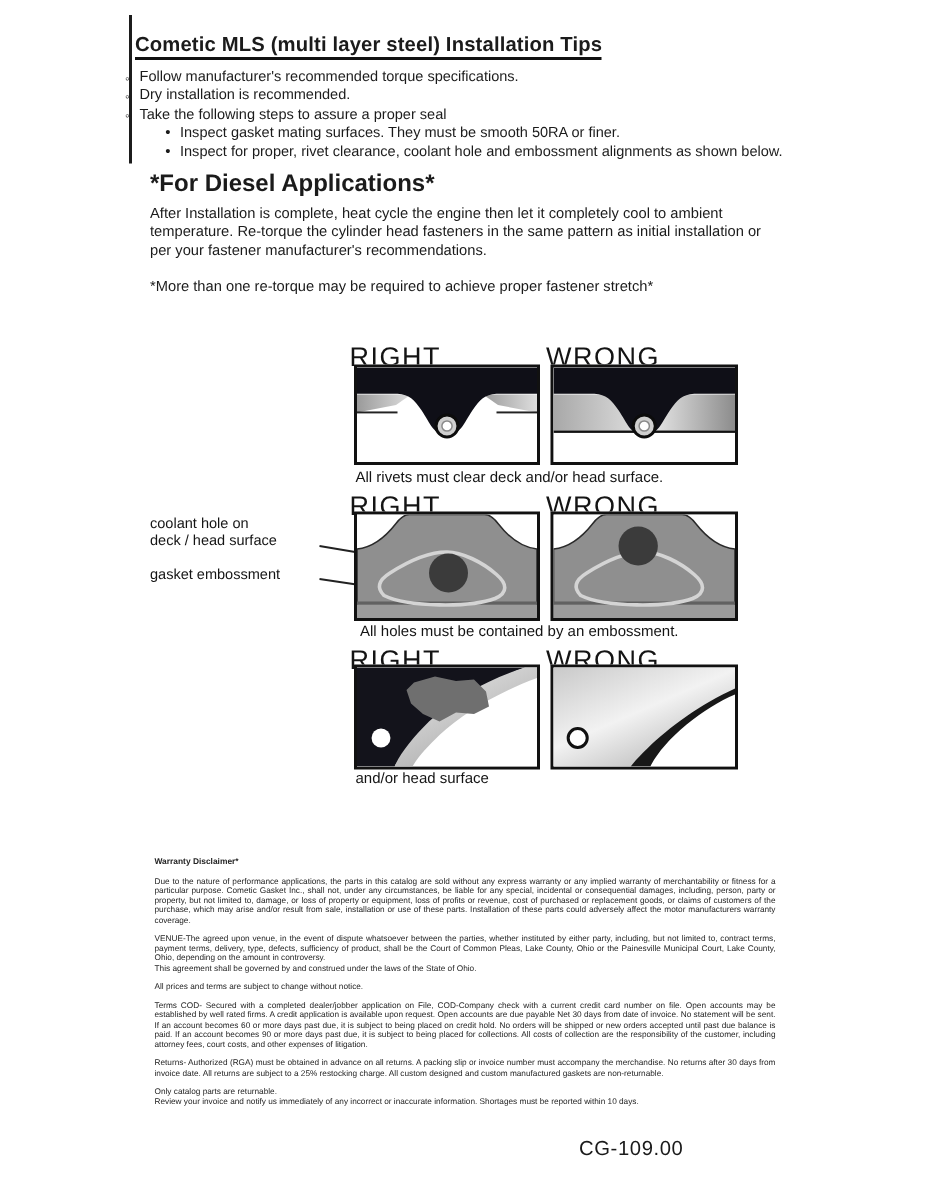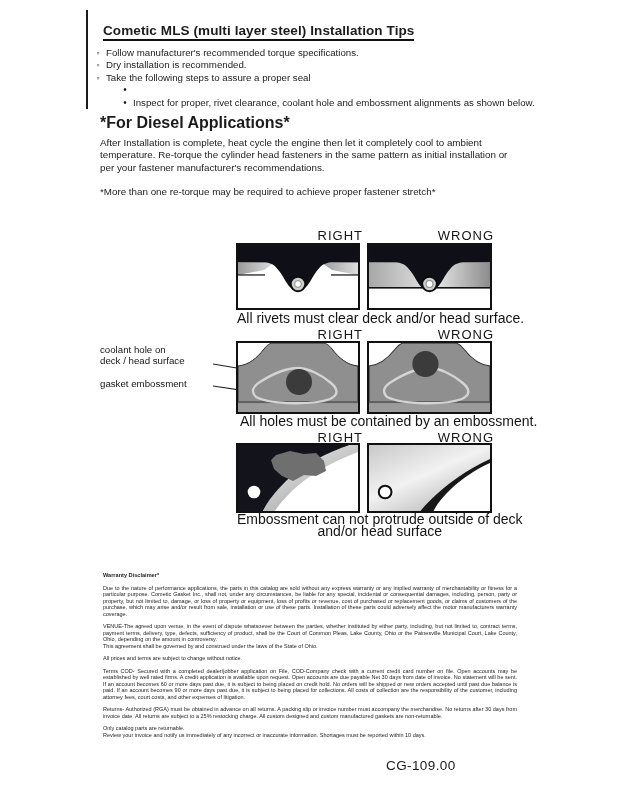--- a/index.html
+++ b/index.html
@@ -5,40 +5,40 @@
   html,body{margin:0;padding:0;}
   body{
     width:618px;height:800px;position:relative;background:#ffffff;
     font-family:"Liberation Sans","DejaVu Sans",sans-serif;color:#1b1b1b;
     overflow:hidden;-webkit-font-smoothing:antialiased;
   }
   .abs{position:absolute;}
   
   .vrule{left:86px;top:10px;width:2px;height:99px;background:#1c1c1c;}
   
-  .sec-tips{left:94px;top:21px;width:470px;}
+  .sec-tips{left:81px;top:21px;width:470px;}
   .doc-title{
     margin-left:9px;display:inline-block;font-size:13.5px;font-weight:bold;
     letter-spacing:.1px;border-bottom:2px solid #111;padding-bottom:1px;white-space:nowrap;
   }
   .bullets{margin-top:6px;font-size:9.7px;line-height:12.4px;}
   .b-row{display:flex;gap:4px;white-space:nowrap;}
   .b-row .marker{width:8px;text-align:center;font-size:9px;flex:0 0 auto;}
   .b-row.sub{margin-left:27px;}
   .b-row.sub .marker{font-size:10px;}
   
   .sec-diesel{left:100px;top:117px;width:424px;font-size:9.8px;line-height:12.2px;}
   .diesel-h{font-size:16px;font-weight:bold;margin:0 0 8px 0;}
   .para{margin:0 0 10px 0;}
   .note{white-space:nowrap;margin-top:12px;}
   
-  .dlabel{width:130px;text-align:right;font-size:13px;letter-spacing:1px;color:#141414;white-space:nowrap;}
+  .dlabel{width:130px;text-align:left;font-size:18px;letter-spacing:1px;color:#141414;white-space:nowrap;}
   .dbox{box-sizing:border-box;border:2px solid #111;background:#fff;}
   .dbox svg{display:block;width:100%;height:100%;}
-  .dcaption{font-size:14px;color:#141414;white-space:nowrap;line-height:11.5px;text-align:center;}
+  .dcaption{font-size:10px;color:#141414;white-space:nowrap;line-height:11.5px;}
   .sidelabel{font-size:9.7px;color:#141414;text-align:left;line-height:10.5px;white-space:nowrap;}
   
   .legal{left:103px;top:572px;width:414px;font-size:5.5px;line-height:6.5px;color:#242424;}
   .legal .lh{font-weight:bold;margin:0 0 6px 0;font-size:5.6px;}
   .legal p{margin:0 0 6px 0;text-align:justify;}
   .legal p.tight{margin-bottom:0;}
   .footer-code{left:386px;top:758px;font-size:13.5px;letter-spacing:.4px;color:#1a1a1a;white-space:nowrap;text-align:right;}
 </style>
 </head>
 <body>
@@ -55,20 +55,21 @@
     <div class="b-row">
       <span class="marker">◦</span>
       <span>Dry installation is recommended.</span>
     </div>
     <div class="b-row">
       <span class="marker">◦</span>
       <span>Take the following steps to assure a proper seal</span>
     </div>
     <div class="b-row sub">
       <span class="marker">•</span>
+      <span>Inspect gasket mating surfaces.  They must be smooth 50RA or finer.</span>
     </div>
     <div class="b-row sub">
       <span class="marker">•</span>
       <span>Inspect for proper, rivet clearance, coolant hole and embossment alignments as shown below.</span>
     </div>
   </div>
 </div>
 
 <div class="abs sec-diesel">
   <div class="diesel-h">*For Diesel Applications*</div>
@@ -185,21 +186,20 @@
       </linearGradient>
     </defs>
     <rect x="0" y="0" width="120" height="66" fill="#ffffff"></rect>
     <path d="M0,0 H120 V14 C98,24 76,40 62,54 C58,58 54,62 51,66 H0 Z" fill="url(#s3body)"></path>
     <path d="M120,14 C98,24 76,40 62,54 C58,58 54,62 51,66 H64 C68,58 76,48 88,38 C98,30 110,22 120,18 Z" fill="#181818"></path>
     <circle cx="16" cy="47" r="6.3" fill="#ffffff" stroke="#111" stroke-width="2"></circle>
   </svg>
 </div>
 
 <div class="abs dcaption" style="left:237px;top:514px;">
-  <div>Embossment can not protrude outside of deck</div>
   <div>and/or head surface</div>
 </div>
 
 <div class="abs legal">
   <div class="lh">Warranty Disclaimer*</div>
   <p>Due to the nature of performance applications, the parts in this catalog are sold without any express warranty or any implied warranty of merchantability or fitness for a particular purpose.  Cometic Gasket Inc., shall not, under any circumstances, be liable for any special, incidental or consequential damages, including, person, party or property, but not limited to, damage, or loss of property or equipment, loss of profits or revenue, cost of purchased or replacement goods, or claims of customers of the purchase, which may arise and/or result from sale, installation or use of these parts.  Installation of these parts could adversely affect the motor manufacturers warranty coverage.</p>
   <p class="tight">VENUE-The agreed upon venue, in the event of dispute whatsoever between the parties, whether instituted by either party, including, but not limited to, contract terms, payment terms, delivery, type, defects, sufficiency of product, shall be the Court of Common Pleas, Lake County, Ohio or the Painesville Municipal Court, Lake County, Ohio, depending on the amount in controversy.</p>
   <p>This agreement shall be governed by and construed under the laws of the State of Ohio.</p>
   <p>All prices and terms are subject to change without notice.</p>
   <p>Terms COD- Secured with a completed dealer/jobber application on File, COD-Company check with a current credit card number on file.  Open accounts may be established by well rated firms.  A credit application is available upon request.  Open accounts are due payable Net 30 days from date of invoice.  No statement will be sent.  If an account becomes 60 or more days past due, it is subject to being placed on credit hold.  No orders will be shipped or new orders accepted until past due balance is paid.  If an account becomes 90 or more days past due, it is subject to being placed for collections.  All costs of collection are the responsibility of the customer, including attorney fees, court costs, and other expenses of litigation.</p>

